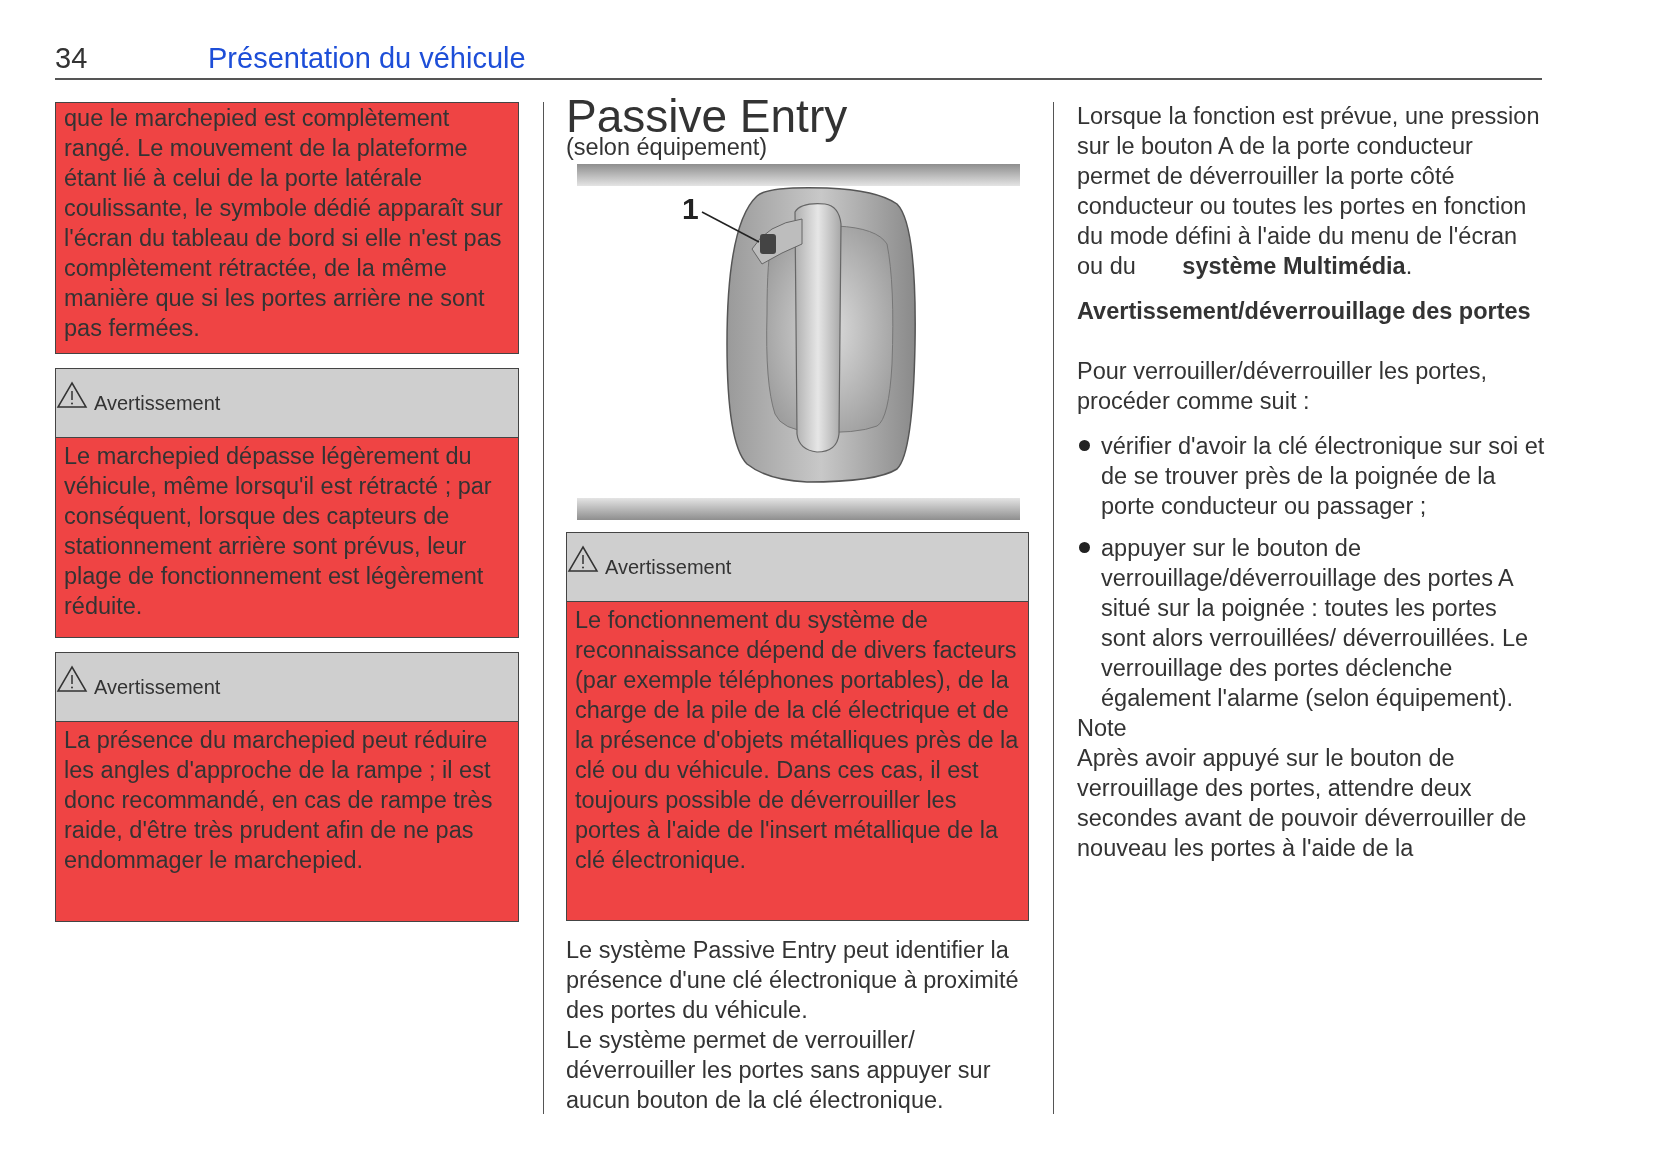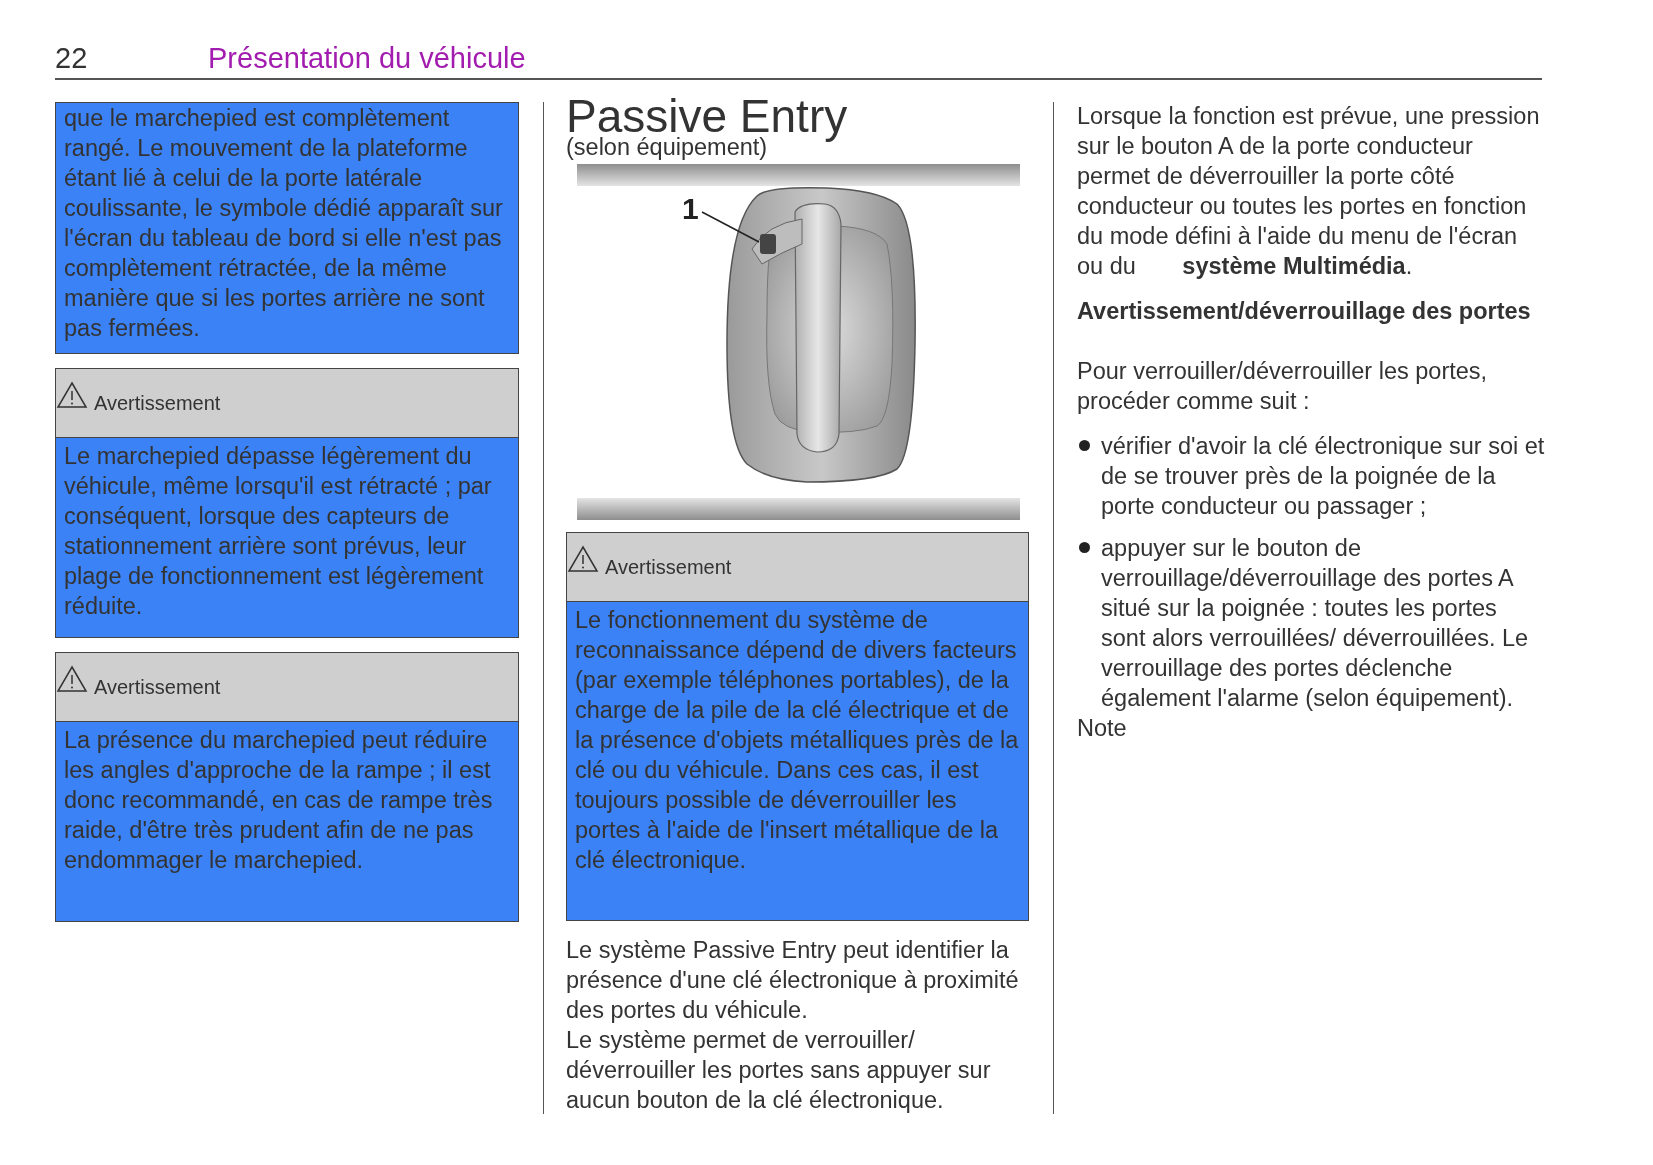--- a/index.html
+++ b/index.html
@@ -1,40 +1,40 @@
 <!DOCTYPE html>
 <html><head>
 <meta charset="utf-8">
 <style>
   html, body { margin:0; padding:0; background:#ffffff; }
   body { width:1653px; height:1165px; position:relative; overflow:hidden;
          font-family:"Liberation Sans", sans-serif; color:#333333; }
   .header { position:absolute; left:55px; top:42px; width:1487px; height:36px; border-bottom:2px solid #555; }
   .page-num { position:absolute; left:0; top:0; font-size:29px; color:#333; }
-  .page-title { position:absolute; left:153px; top:0; font-size:29px; color:#a21caf; }
+  .page-title { position:absolute; left:153px; top:0; font-size:29px; color:#1d4ed8; }
   .col-divider { position:absolute; width:1px; background:#555; }
-  .box { position:absolute; border:1.5px solid #444; background:#3b82f6; box-sizing:border-box; }
+  .box { position:absolute; border:1.5px solid #444; background:#ef4444; box-sizing:border-box; }
   .warn-head { background:#cfcfcf; border-bottom:1.5px solid #444; font-size:20px; color:#333; height:68px; line-height:68px; }
   .warn-head .tri { display:inline-block; vertical-align:middle; margin-right:6px; position:relative; top:-3px; }
   .txt { font-size:23.5px; line-height:30px; color:#333; }
   .box .txt { padding:3px 8px 8px 8px; }
   .plain { position:absolute; }
   .h2 { font-size:46px; color:#333; line-height:36px; }
   .h2sub { font-size:23.5px; color:#333; line-height:26px; }
   .bold { font-weight:bold;margin-left:40px; }
   .sub-bold { font-size:23.5px; font-weight:bold; color:#333; }
   .bullet { position:relative; padding-left:24px; }
   .bullet .dot { position:absolute; left:2px; top:9px; width:11px; height:11px; border-radius:50%; background:#222; }
   .figure { position:absolute; left:577px; top:164px; width:443px; height:356px; background:#fff; overflow:hidden; }
 </style>
 </head>
 <body>
 
 <div class="header">
-  <span class="page-num">22</span>
+  <span class="page-num">34</span>
   <span class="page-title">Présentation du véhicule</span>
 </div>
 
 <div class="col-divider" style="left:543px; top:102px; height:1012px;"></div>
 <div class="col-divider" style="left:1053px; top:102px; height:1012px;"></div>
 
 <div class="box" style="left:55px; top:102px; width:464px; height:252px;">
   <div class="txt" style="padding-top:0;">que le marchepied est complètement rangé. Le mouvement de la plateforme étant lié à celui de la porte latérale coulissante, le symbole dédié apparaît sur l'écran du tableau de bord si elle n'est pas complètement rétractée, de la même manière que si les portes arrière ne sont pas fermées.</div>
 </div>
 
@@ -134,13 +134,14 @@
   <div class="bullet" style="margin-top:15px;">
     <span class="dot"></span>
     <span>vérifier d'avoir la clé électronique sur soi et de se trouver près de la poignée de la porte conducteur ou passager ;</span>
   </div>
   <div class="bullet" style="margin-top:12px;">
     <span class="dot"></span>
     <span>appuyer sur le bouton de verrouillage/déverrouillage des portes A situé sur la poignée : toutes les portes sont alors verrouillées/ déverrouillées. Le verrouillage des portes déclenche également l'alarme (selon équipement).</span>
   </div>
 
   <div style="">Note</div>
+  <div>Après avoir appuyé sur le bouton de verrouillage des portes, attendre deux secondes avant de pouvoir déverrouiller de nouveau les portes à l'aide de la</div>
 </div>
 
 </body></html>

